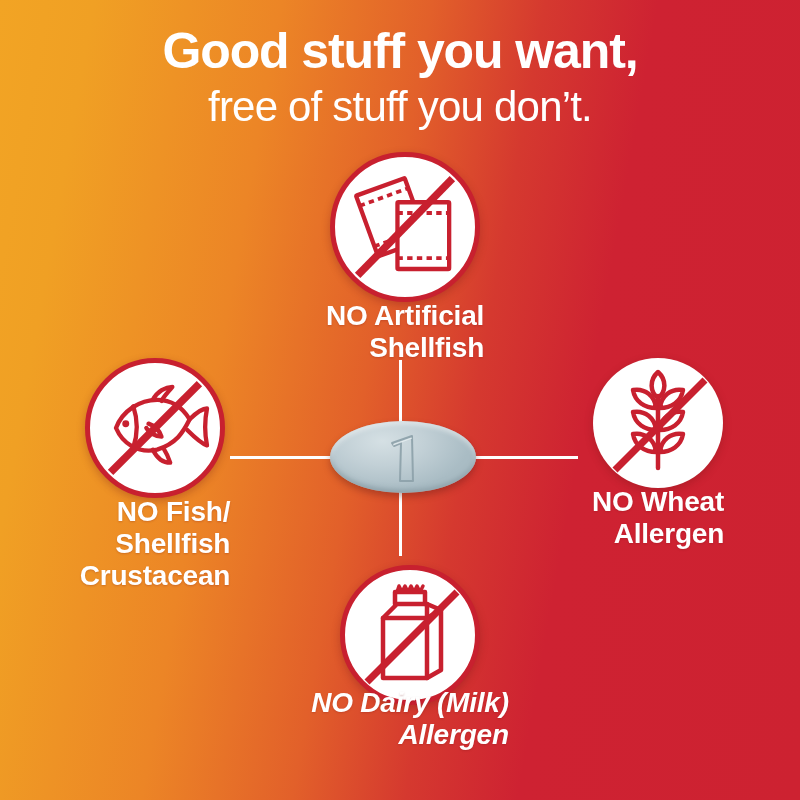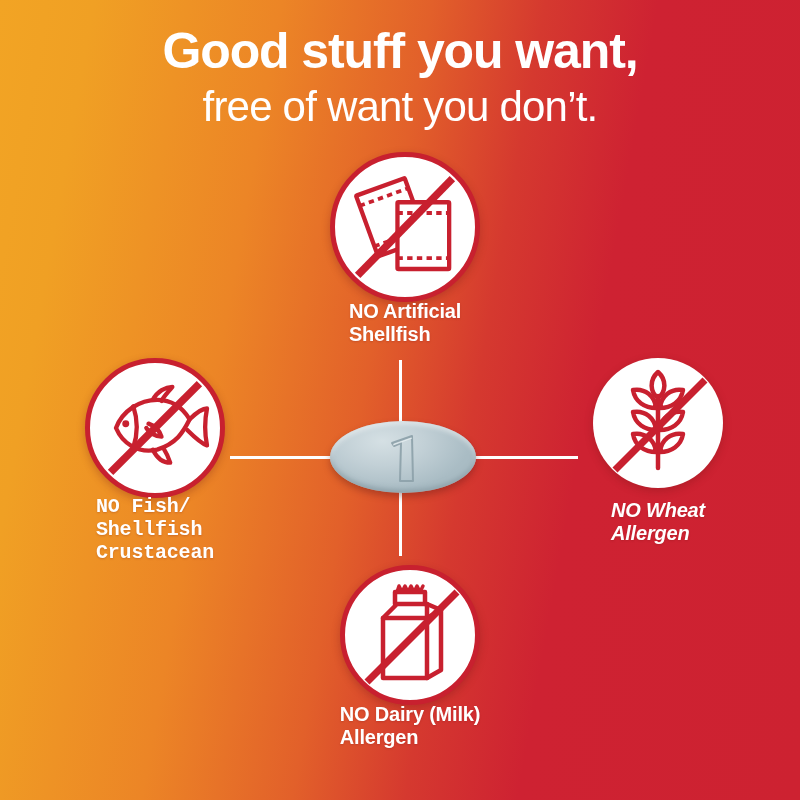--- a/index.html
+++ b/index.html
@@ -61,50 +61,50 @@
   .badge{position:absolute;}
   .badge .circle{
     position:relative;border-radius:50%;background:#FFFFFF;
     display:block;
     box-shadow:0 3px 8px rgba(110,20,20,.30);
   }
   .badge .circle.ringed{border:5px solid #C8202F;}
   .badge svg{position:absolute;left:0;top:0;width:100%;height:100%;display:block;}
   .badge .caption{
     position:absolute;left:50%;transform:translateX(-50%);
-    color:#FFFFFF;font-weight:bold;font-size:20px;line-height:1.14;
-    text-align:left;white-space:nowrap;letter-spacing:-0.2px;
+    color:#FFFFFF;font-weight:bold;font-size:28px;line-height:1.14;
+    text-align:right;white-space:nowrap;letter-spacing:-0.2px;
     text-shadow:0 1px 2px rgba(120,25,25,.25);
   }
 
   
   #badge-sweeteners{left:330px;top:152px;}
   #badge-sweeteners .circle{width:140px;height:140px;}
   #badge-sweeteners .caption{top:148px;}
 
   #badge-fish{left:85px;top:358px;}
   #badge-fish .circle{width:130px;height:130px;}
-  #badge-fish .caption{top:138px;font-family:Liberation Mono, monospace;}
+  #badge-fish .caption{top:138px;}
 
   #badge-wheat{left:593px;top:358px;}
   #badge-wheat .circle{width:130px;height:130px;}
-  #badge-wheat .caption{top:141px;font-style:italic;}
+  #badge-wheat .caption{top:128px;}
 
   #badge-dairy{left:340px;top:565px;}
   #badge-dairy .circle{width:130px;height:130px;}
-  #badge-dairy .caption{top:138px;}
+  #badge-dairy .caption{top:122px;font-style:italic;}
 </style>
 </head>
 <body>
 
 <div id="stage">
 
   <div class="headline">
     <span class="hl1">Good stuff you want,</span>
-    <span class="hl2">free of want you don’t.</span>
+    <span class="hl2">free of stuff you don’t.</span>
   </div>
 
   <div class="conn conn-left"></div>
   <div class="conn conn-right"></div>
   <div class="conn conn-up"></div>
   <div class="conn conn-down"></div>
 
   <div class="pill-wrap">
     <div class="pill">
       <svg viewBox="0 0 146 78">

